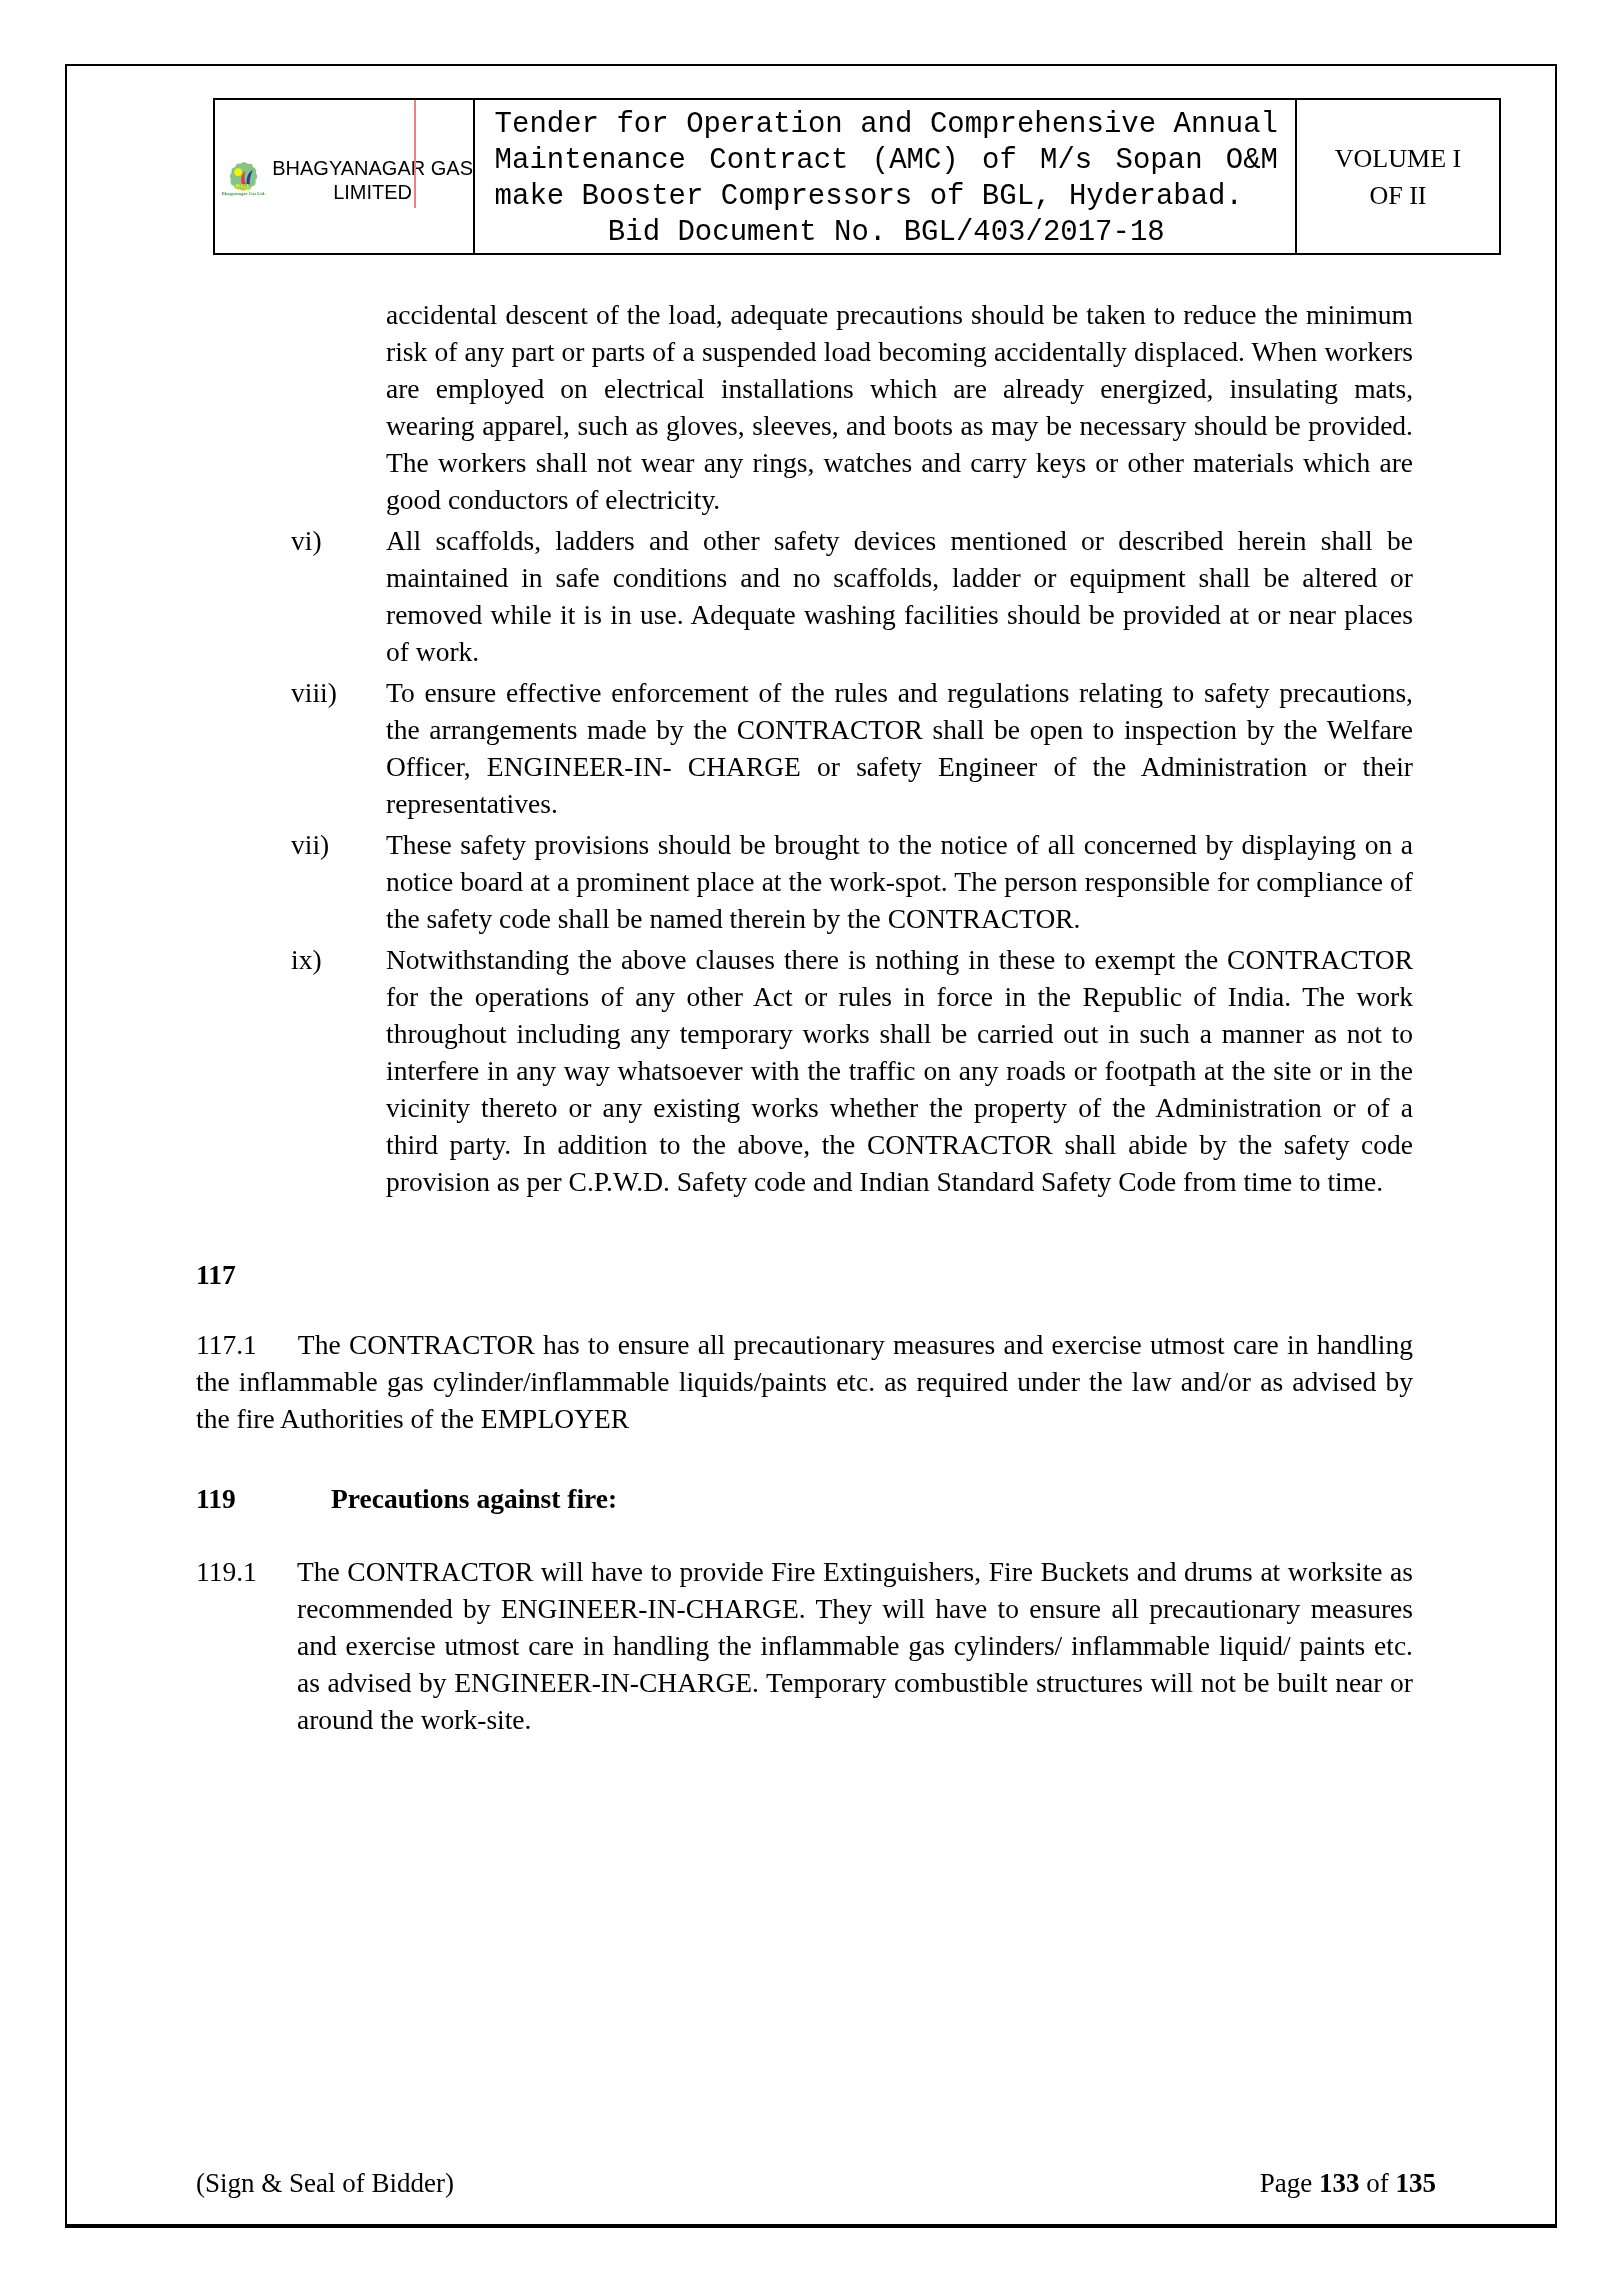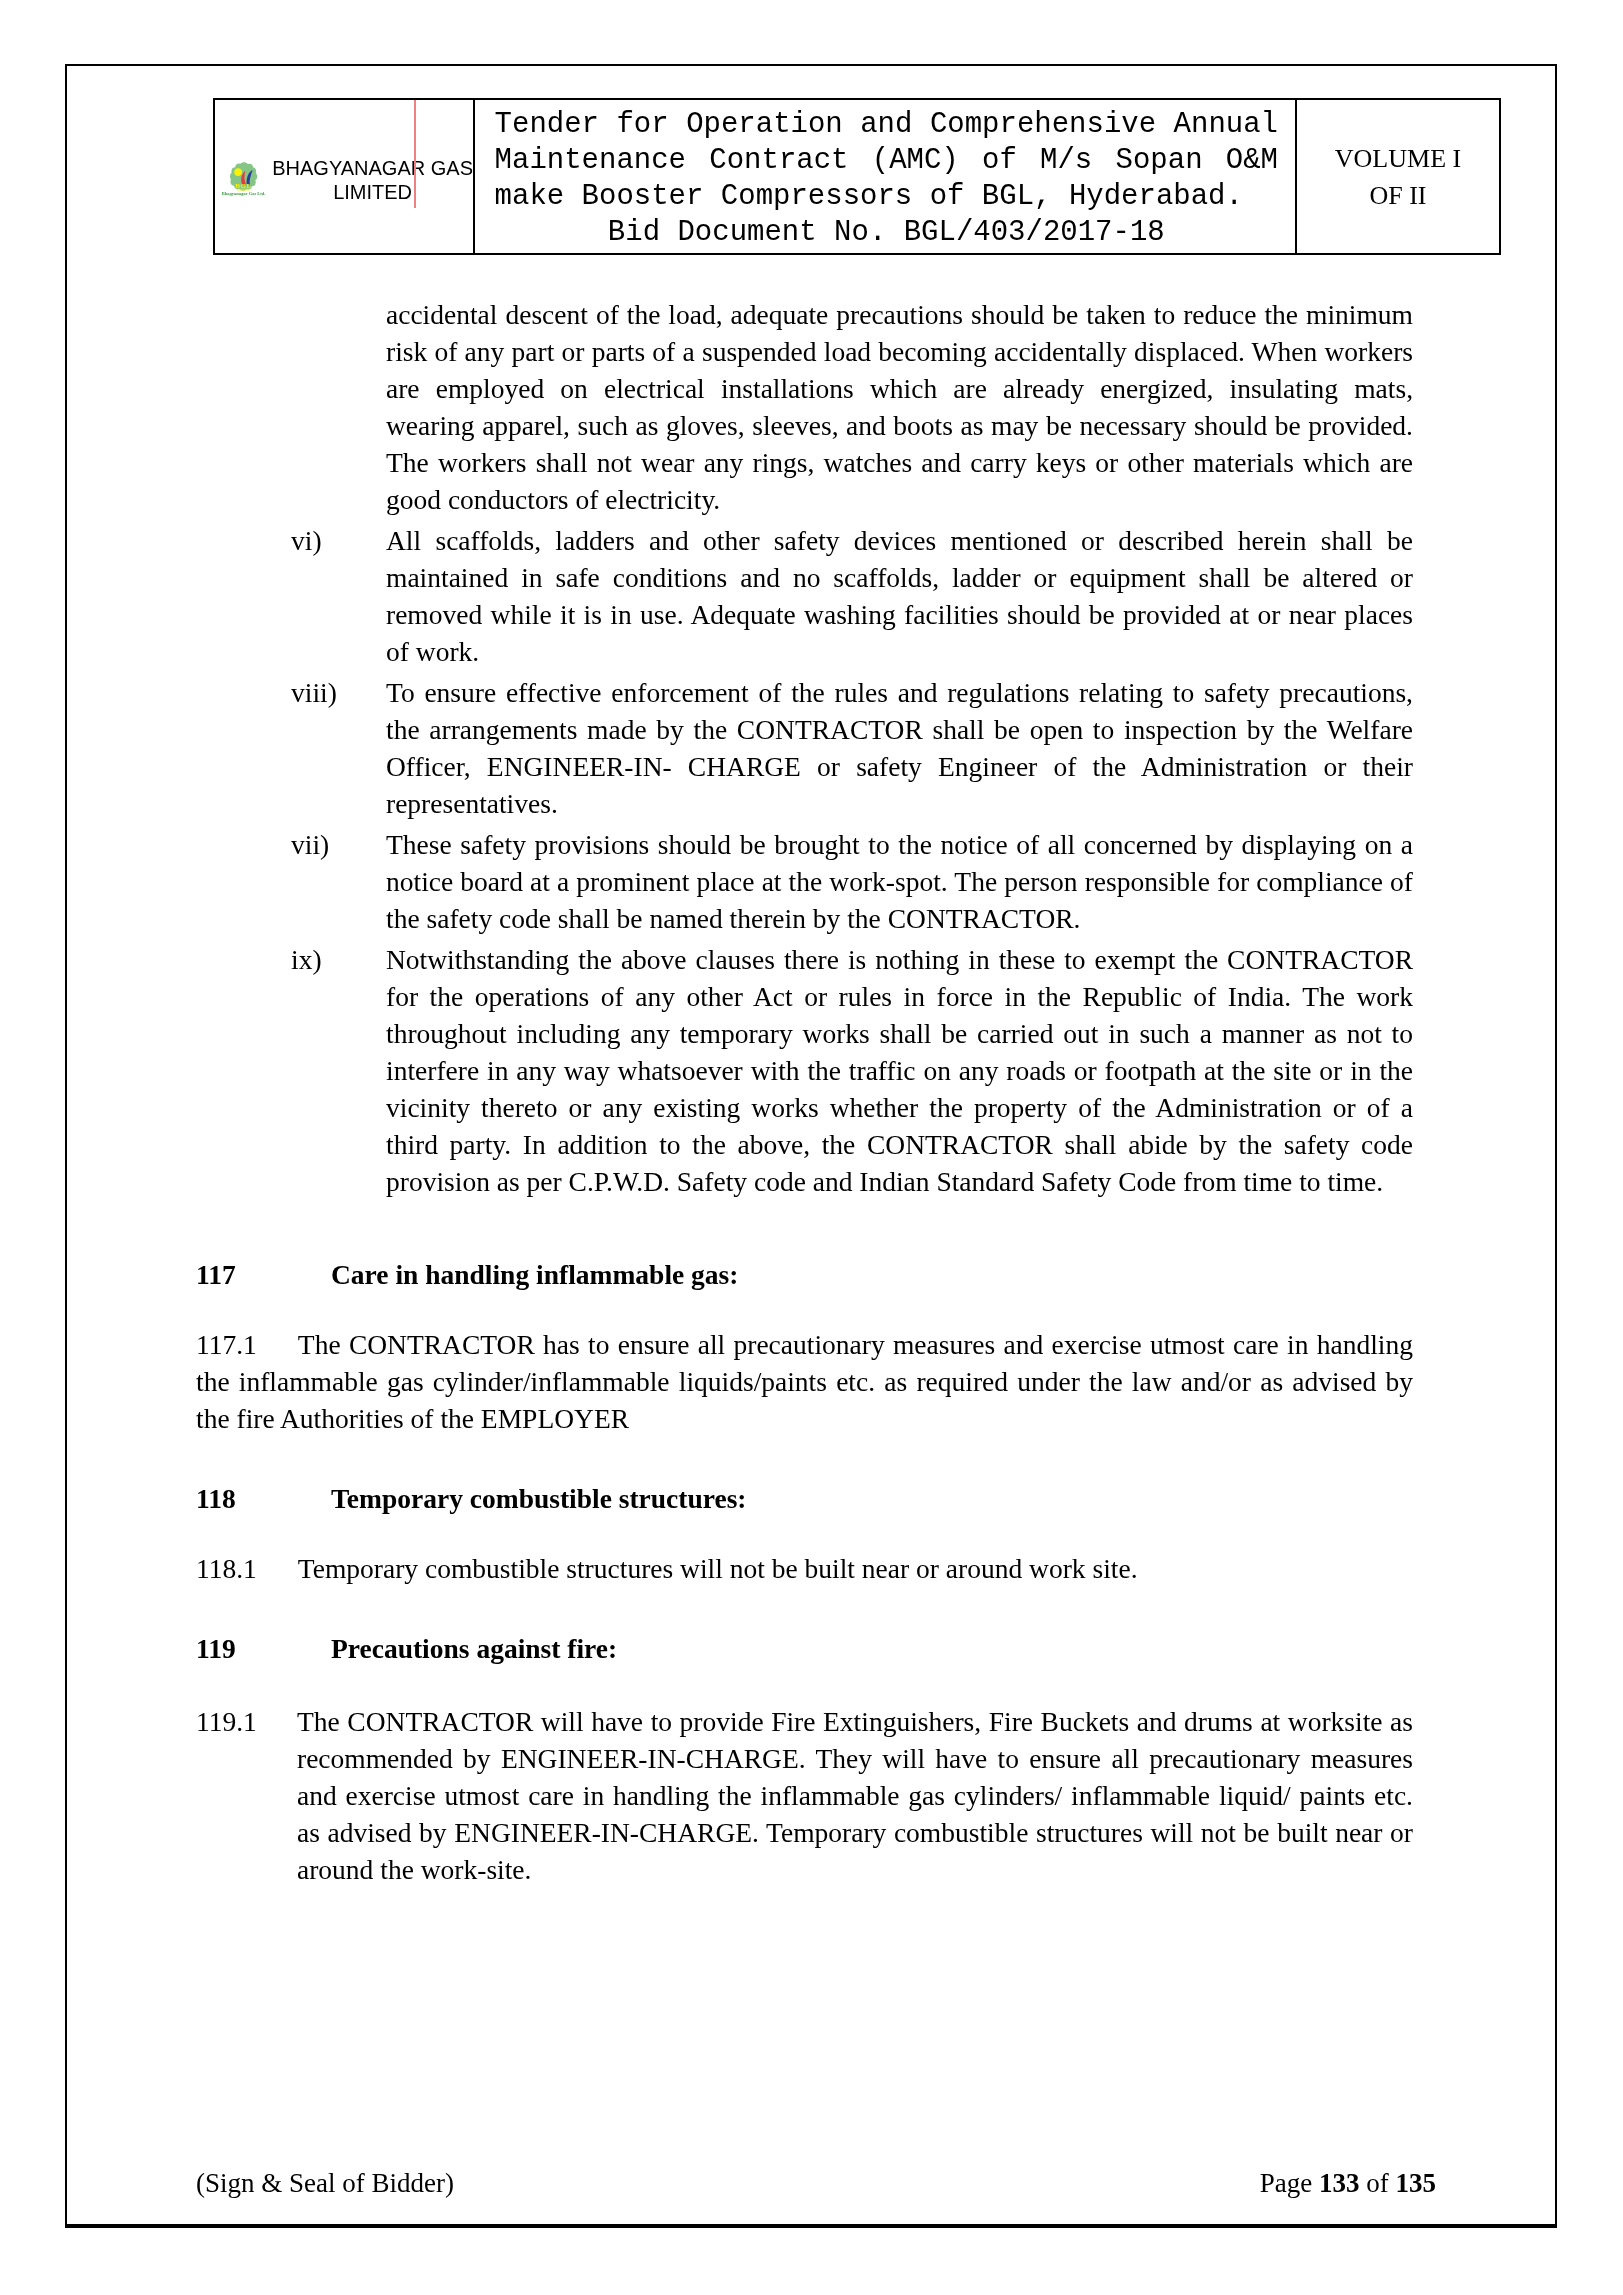--- a/index.html
+++ b/index.html
@@ -184,36 +184,26 @@
   </div>
 
   <div class="li">
     <span class="li-num">ix)</span>
     <span class="li-text">Notwithstanding the above clauses there is nothing in these to exempt the CONTRACTOR for the operations of any other Act or rules in force in the Republic of India. The work throughout including any temporary works shall be carried out in such a manner as not to interfere in any way whatsoever with the traffic on any roads or footpath at the site or in the vicinity thereto or any existing works whether the property of the Administration or of a third party. In addition to the above, the CONTRACTOR shall abide by the safety code provision as per C.P.W.D. Safety code and Indian Standard Safety Code from time to time.</span>
   </div>
 
   <div class="section">
     <div class="sec-heading mt-first">
       <span class="num">117</span>
-      <span>Care in handling inflammable gas:</span>
     </div>
     <p class="sub-inline">
       <span class="sub-num">117.1</span><span>The CONTRACTOR has to ensure all precautionary measures and exercise utmost care in handling the inflammable gas cylinder/inflammable liquids/paints etc. as required under the law and/or as advised by the fire Authorities of the EMPLOYER</span>
     </p>
   </div>
 
-  <div class="section">
-    <div class="sec-heading mt-sec">
-      <span class="num">118</span>
-      <span>Temporary combustible structures:</span>
-    </div>
-    <p class="sub-inline">
-      <span class="sub-num">118.1</span><span>Temporary combustible structures will not be built near or around work site.</span>
-    </p>
-  </div>
 
   <div class="section">
     <div class="sec-heading mt-sec">
       <span class="num">119</span>
       <span>Precautions against fire:</span>
     </div>
     <div class="sub-hang">
       <span class="num">119.1</span>
       <span class="txt">The CONTRACTOR will have to provide Fire Extinguishers, Fire Buckets and drums at worksite as recommended by ENGINEER-IN-CHARGE. They will have to ensure all precautionary measures and exercise utmost care in handling the inflammable gas cylinders/ inflammable liquid/ paints etc. as advised by ENGINEER-IN-CHARGE. Temporary combustible structures will not be built near or around the work-site.</span>
     </div>

